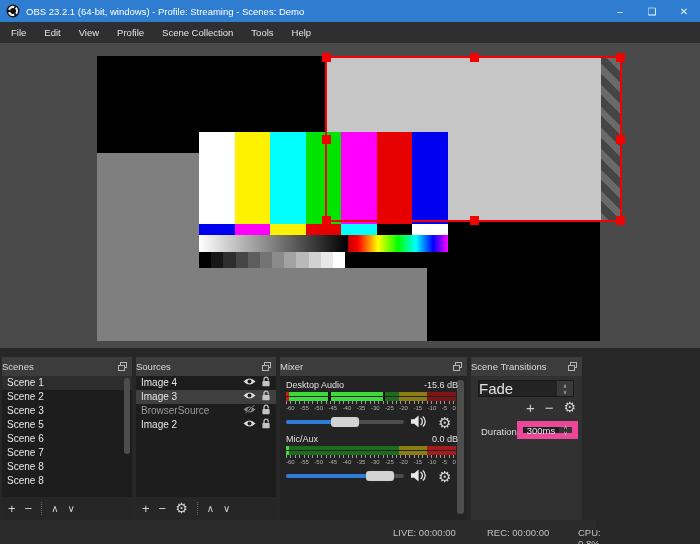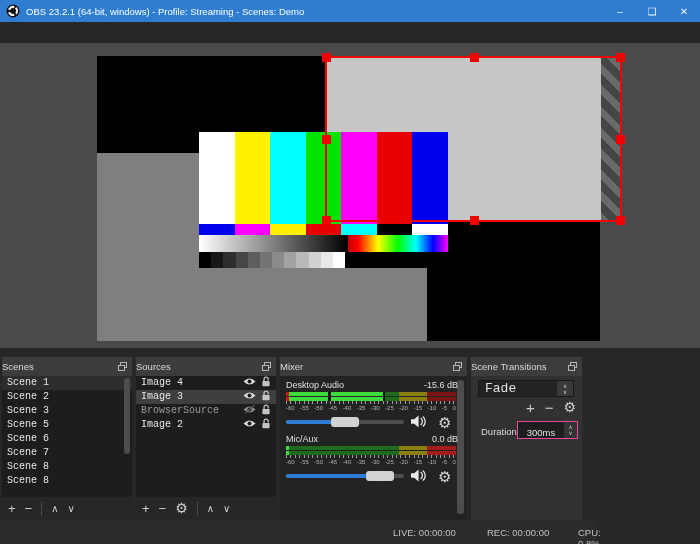--- a/index.html
+++ b/index.html
@@ -48,21 +48,21 @@
   .panel-title { position:relative; height:19px; background:#3c3c3c; display:flex; align-items:center; justify-content:flex-start;
     color:#d9d9d9; font-size:9.5px; }
   .dockicon { position:absolute; right:5px; top:5px; width:9px; height:9px; }
   .dockicon i { position:absolute; display:block; }
   .dockicon .b { right:0; top:0; width:7px; height:6px; border:1px solid #b4b4b4; }
   .dockicon .f { left:0; bottom:0; width:7px; height:6px; border:1px solid #b4b4b4; background:#3c3c3c; }
   .list { position:absolute; left:0; top:19px; right:0; height:121px; background:#1d1d1d; overflow:hidden; }
   .lrow { height:14px; line-height:14px; padding-left:5px; color:#e6e6e6; font-size:10px; white-space:nowrap; display:flex; align-items:center; }
   .lrow.sel-scene { background:#2d2d2d; }
   .lrow.sel-source { background:#3f3f3f; }
-  .lrow .nm { flex:1;font-family:Liberation Mono, monospace; }
+  .lrow .nm { flex:1; }
   .lrow .ic { display:flex; gap:5px; margin-right:5px; align-items:center; }
   .toolbar { position:absolute; left:0; bottom:0; right:0; height:23px; background:#262626; display:flex; align-items:center; padding:0 6px; gap:9px; }
   .tool { color:#cfcfcf; font-size:13px; line-height:13px; }
   .tool.gear { font-size:14px; }
   .tsep { width:1px; height:13px; border-left:1px dotted #6a6a6a; }
   .vscroll { position:absolute; border-radius:3px; background:#4d4d4d; }
 
   
   .mixer-body { position:absolute; left:0; top:19px; right:0; bottom:0; background:#232323; }
   .channel { position:absolute; left:6px; width:172px; }
@@ -75,25 +75,25 @@
   .scale-labels { width:170px; display:flex; justify-content:space-between; color:#b0b0b0; font-size:6px; margin-top:1px; }
   .slider { position:relative; margin-top:6px; width:118px; height:10px; }
   .slider .track { position:absolute; left:0; top:3px; width:100%; height:4px; border-radius:2px; background:#4d4d4d; }
   .slider .fill { position:absolute; left:0; top:3px; height:4px; border-radius:2px; background:#2e7cd6; }
   .slider .knob { position:absolute; top:0; width:28px; height:10px; border-radius:3px; background:#d2d2d2; }
   .spk { position:absolute; top:-2px; left:124px; }
   .mix-gear { position:absolute; top:-3px; left:152px; color:#d5d5d5; font-size:15px; }
 
   
   .combo { position:absolute; left:7px; top:23px; width:96px; height:17px; background:#232323; border:1px solid #191919; display:flex; align-items:center; }
-  .combo .val { flex:1; padding-left:6px; color:#e2e2e2; font-size:13px;font-family:Liberation Mono, monospace; }
+  .combo .val { flex:1; color:#e2e2e2; font-size:15px; }
   .combo .spin { width:16px; height:100%; background:#3a3a3a; display:flex; flex-direction:column; align-items:center; justify-content:center; color:#ccc; font-size:5.5px; line-height:6px; }
   .tr-tools { position:absolute; top:44px; right:6px; display:flex; align-items:center; gap:10px; }
   .dur-label { position:absolute; left:10px; top:69px; color:#dcdcdc; font-size:9.5px; }
-  .spinbox { position:absolute; left:46px; top:64px; width:61px; height:18px; background:#1e1e1e; border:1px solid #ec4899; display:flex; align-items:flex-end; }
+  .spinbox { position:absolute; left:46px; top:64px; width:61px; height:18px; background:#1e1e1e; border:6px solid #ec4899; display:flex; align-items:center; }
   .spinbox .val { flex:1; text-align:center; color:#e2e2e2; font-size:9.5px; }
   .spinbox .spin { width:13px; height:100%; display:flex; flex-direction:column; align-items:center; justify-content:center; color:#ccc; font-size:5.5px; line-height:6px; background:#343434; }
 
   
   .ctl-btn { position:absolute; left:6px; width:100px; height:16px; background:#404040; border:1px solid #4a4a4a; border-radius:2px;
     color:#e6e6e6; font-size:9.5px; display:flex; align-items:center; justify-content:center; }
 
   
   .statusbar { left:0; top:520px; width:596px; height:24px; background:#2b2b2b; }
   .status-item { position:absolute; top:7px; color:#c0c0c0; font-size:9.5px; }
@@ -109,20 +109,29 @@
       <circle cx="8" cy="8" r="4.6" fill="none" stroke="#f2f2f2" stroke-width="2.4" stroke-dasharray="7.2 2.4" transform="rotate(-50 8 8)"></circle>
     </svg>
     <span class="title-text">OBS 23.2.1 (64-bit, windows) - Profile: Streaming - Scenes: Demo</span>
     <div class="win-btns">
       <div class="win-btn">–</div>
       <div class="win-btn">❑</div>
       <div class="win-btn">✕</div>
     </div>
   </div>
 
+  <div class="abs menubar" id="menubar">
+      <span class="menu-item">File</span>
+      <span class="menu-item">Edit</span>
+      <span class="menu-item">View</span>
+      <span class="menu-item">Profile</span>
+      <span class="menu-item">Scene Collection</span>
+      <span class="menu-item">Tools</span>
+      <span class="menu-item">Help</span>
+    </div>
 
   <div class="abs preview">
     <div class="abs canvas-black"></div>
     <div class="abs gray-source"></div>
     <div class="abs lightgray-source">
       <div class="abs oob-stripes"></div>
     </div>
     <div class="abs bars">
       <div class="bars-main" id="bars-main">
           <div style="background: rgb(255, 255, 255);"></div>

